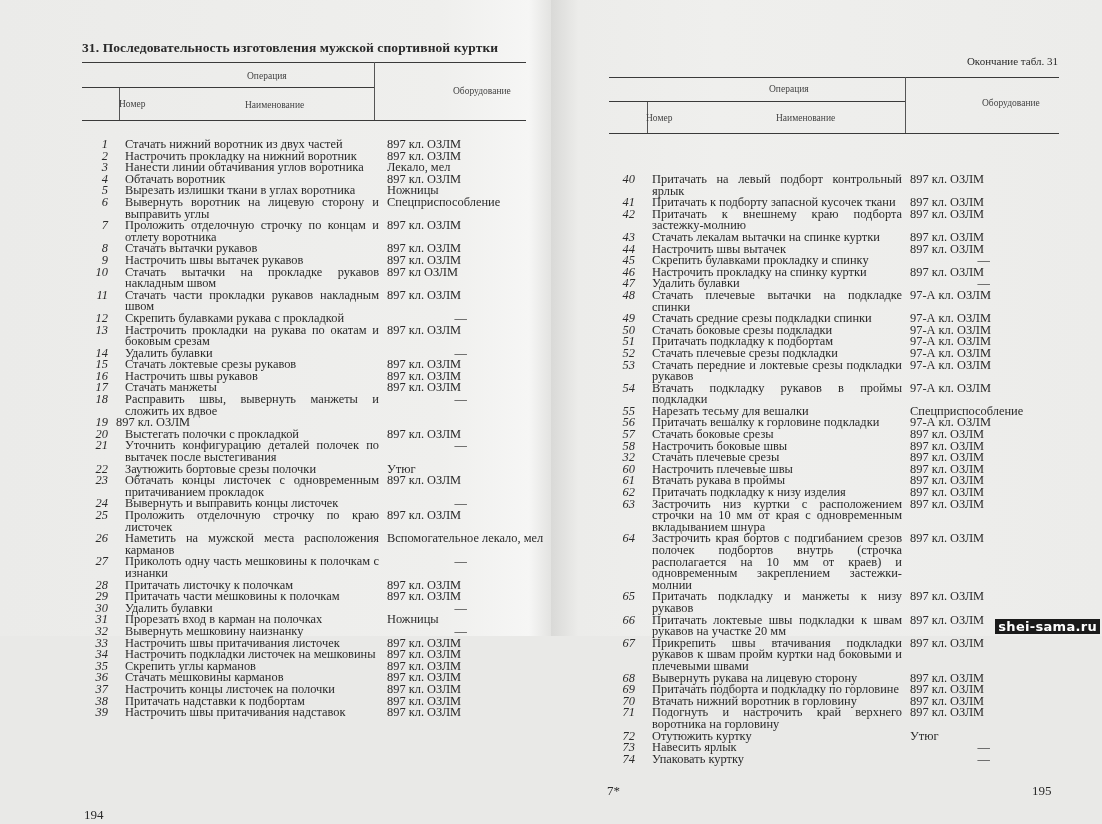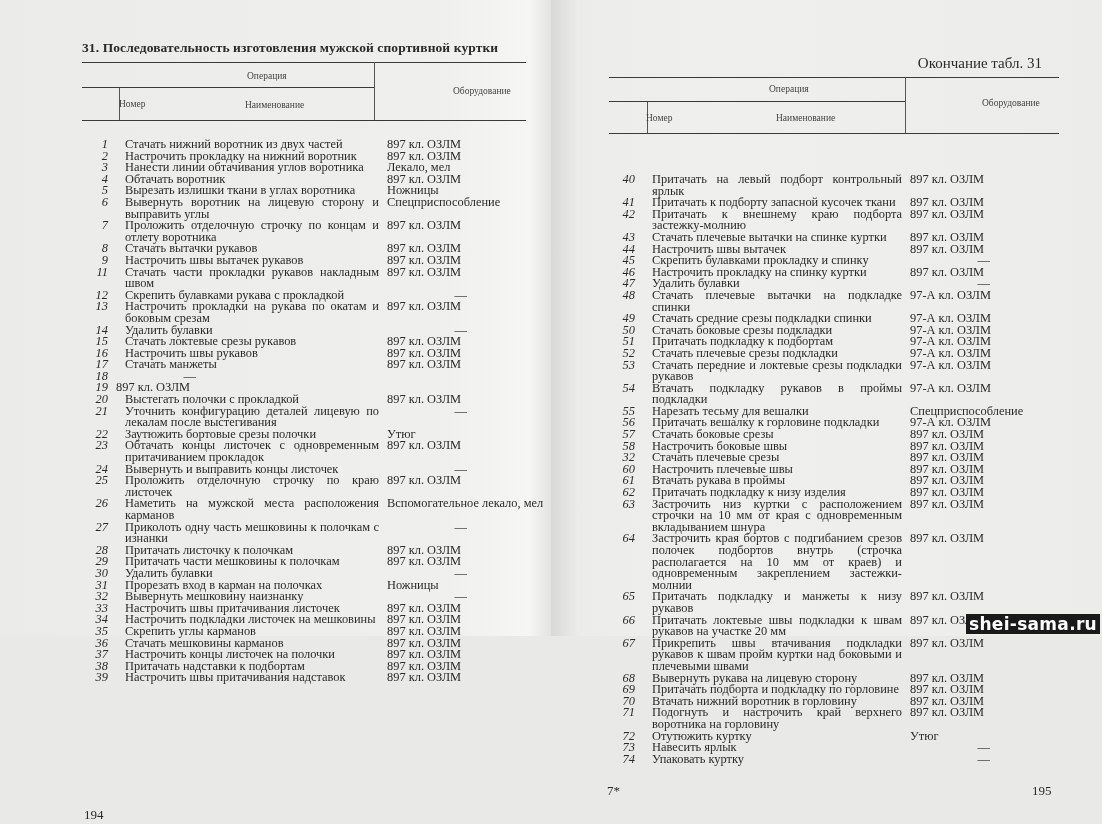--- a/index.html
+++ b/index.html
@@ -16,41 +16,41 @@
   .page.left { left:0; width:551px;
     background:linear-gradient(to right,#ebebe9 0%,#efefed 80%,#f6f6f5 96%,#e3e3e1 100%); }
   .page.right { left:551px; width:551px;
     background:linear-gradient(to right,#d9d9d7 0%,#ececea 5%,#efefed 30%,#ececea 100%); }
 
   .title {
     position:absolute; left:82px; top:40px; font-size:13.5px; font-weight:bold;
     letter-spacing:0.1px; color:#2a2a2a;
   }
   .cont-title {
-    position:absolute; right:60px; top:55px; font-size:15px; color:#2a2a2a;
+    position:absolute; right:44px; top:55px; font-size:11px; color:#2a2a2a;
   }
 
   .thead { position:absolute; font-size:9.5px; color:#444; }
   .thead .rule { position:absolute; height:0; border-top:1.2px solid #3a3a3a; }
   .thead .vrule { position:absolute; width:0; border-left:1px solid #555; }
   .thead .lbl { position:absolute; white-space:nowrap;padding-left:37px; }
 
   .rows { position:absolute; font-size:12.4px; line-height:11.6px; color:#2a2a2a; }
   .row { position:relative; display:flex; }
   .num { width:26px; text-align:right; font-style:italic; flex:none; }
   .name { width:254px; margin-left:17px; flex:none; text-align:justify; }
   .equip { flex:none; margin-left:8px; white-space:nowrap; width:160px; }
   .equip.dash { text-align:right; width:80px; }
   .right .name { width:250px; }
   .right .equip { margin-left:8px; }
 
   .pagenum { position:absolute; font-size:13px; }
   .watermark {
     position:absolute; right:2px; bottom:2px;
-    font-family:"DejaVu Sans",sans-serif; font-weight:bold; font-size:17px;
+    font-family:"DejaVu Sans",sans-serif; font-weight:bold; font-size:13px;
     color:#fff; background:#1a1a1a; padding:0 3px; letter-spacing:0.3px;
   }
 </style>
 </head>
 <body>
 
 <div class="page left">
   <div class="title">31. Последовательность изготовления мужской спортивной куртки</div>
 
   <div class="thead" style="left:82px; top:62px; width:444px; height:58px;">
@@ -105,20 +105,25 @@
         <div class="num">8</div>
         <div class="name">Стачать вытачки рукавов</div>
         <div class="equip">897 кл. ОЗЛМ</div>
       </div>
       <div class="row">
         <div class="num">9</div>
         <div class="name">Настрочить швы вытачек рукавов</div>
         <div class="equip">897 кл. ОЗЛМ</div>
       </div>
       <div class="row">
+        <div class="num">10</div>
+        <div class="name">Стачать вытачки на прокладке рукавов накладным швом</div>
+        <div class="equip">897 кл ОЗЛМ</div>
+      </div>
+      <div class="row">
         <div class="num">11</div>
         <div class="name">Стачать части прокладки рукавов накладным швом</div>
         <div class="equip">897 кл. ОЗЛМ</div>
       </div>
       <div class="row">
         <div class="num">12</div>
         <div class="name">Скрепить булавками рукава с прокладкой</div>
         <div class="equip dash">—</div>
       </div>
       <div class="row">
@@ -141,34 +146,35 @@
         <div class="name">Настрочить швы рукавов</div>
         <div class="equip">897 кл. ОЗЛМ</div>
       </div>
       <div class="row">
         <div class="num">17</div>
         <div class="name">Стачать манжеты</div>
         <div class="equip">897 кл. ОЗЛМ</div>
       </div>
       <div class="row">
         <div class="num">18</div>
+        <div class="name">Расправить швы, вывернуть манжеты и сложить их вдвое</div>
         <div class="equip dash">—</div>
       </div>
       <div class="row">
         <div class="num">19</div>
         <div class="equip">897 кл. ОЗЛМ</div>
       </div>
       <div class="row">
         <div class="num">20</div>
         <div class="name">Выстегать полочки с прокладкой</div>
         <div class="equip">897 кл. ОЗЛМ</div>
       </div>
       <div class="row">
         <div class="num">21</div>
-        <div class="name">Уточнить конфигурацию деталей лицевую по лекалам после выстегивания</div>
+        <div class="name">Уточнить конфигурацию деталей полочек по вытачек после выстегивания</div>
         <div class="equip dash">—</div>
       </div>
       <div class="row">
         <div class="num">22</div>
         <div class="name">Заутюжить бортовые срезы полочки</div>
         <div class="equip">Утюг</div>
       </div>
       <div class="row">
         <div class="num">23</div>
         <div class="name">Обтачать концы листочек с одновременным притачиванием прокладок</div>
@@ -285,21 +291,21 @@
         <div class="name">Притачать к подборту запасной кусочек ткани</div>
         <div class="equip">897 кл. ОЗЛМ</div>
       </div>
       <div class="row">
         <div class="num">42</div>
         <div class="name">Притачать к внешнему краю подборта застежку-молнию</div>
         <div class="equip">897 кл. ОЗЛМ</div>
       </div>
       <div class="row">
         <div class="num">43</div>
-        <div class="name">Стачать плечевые вытачки на спинке куртки</div>
+        <div class="name">Стачать лекалам вытачки на спинке куртки</div>
         <div class="equip">897 кл. ОЗЛМ</div>
       </div>
       <div class="row">
         <div class="num">44</div>
         <div class="name">Настрочить швы вытачек</div>
         <div class="equip">897 кл. ОЗЛМ</div>
       </div>
       <div class="row">
         <div class="num">45</div>
         <div class="name">Скрепить булавками прокладку и спинку</div>

